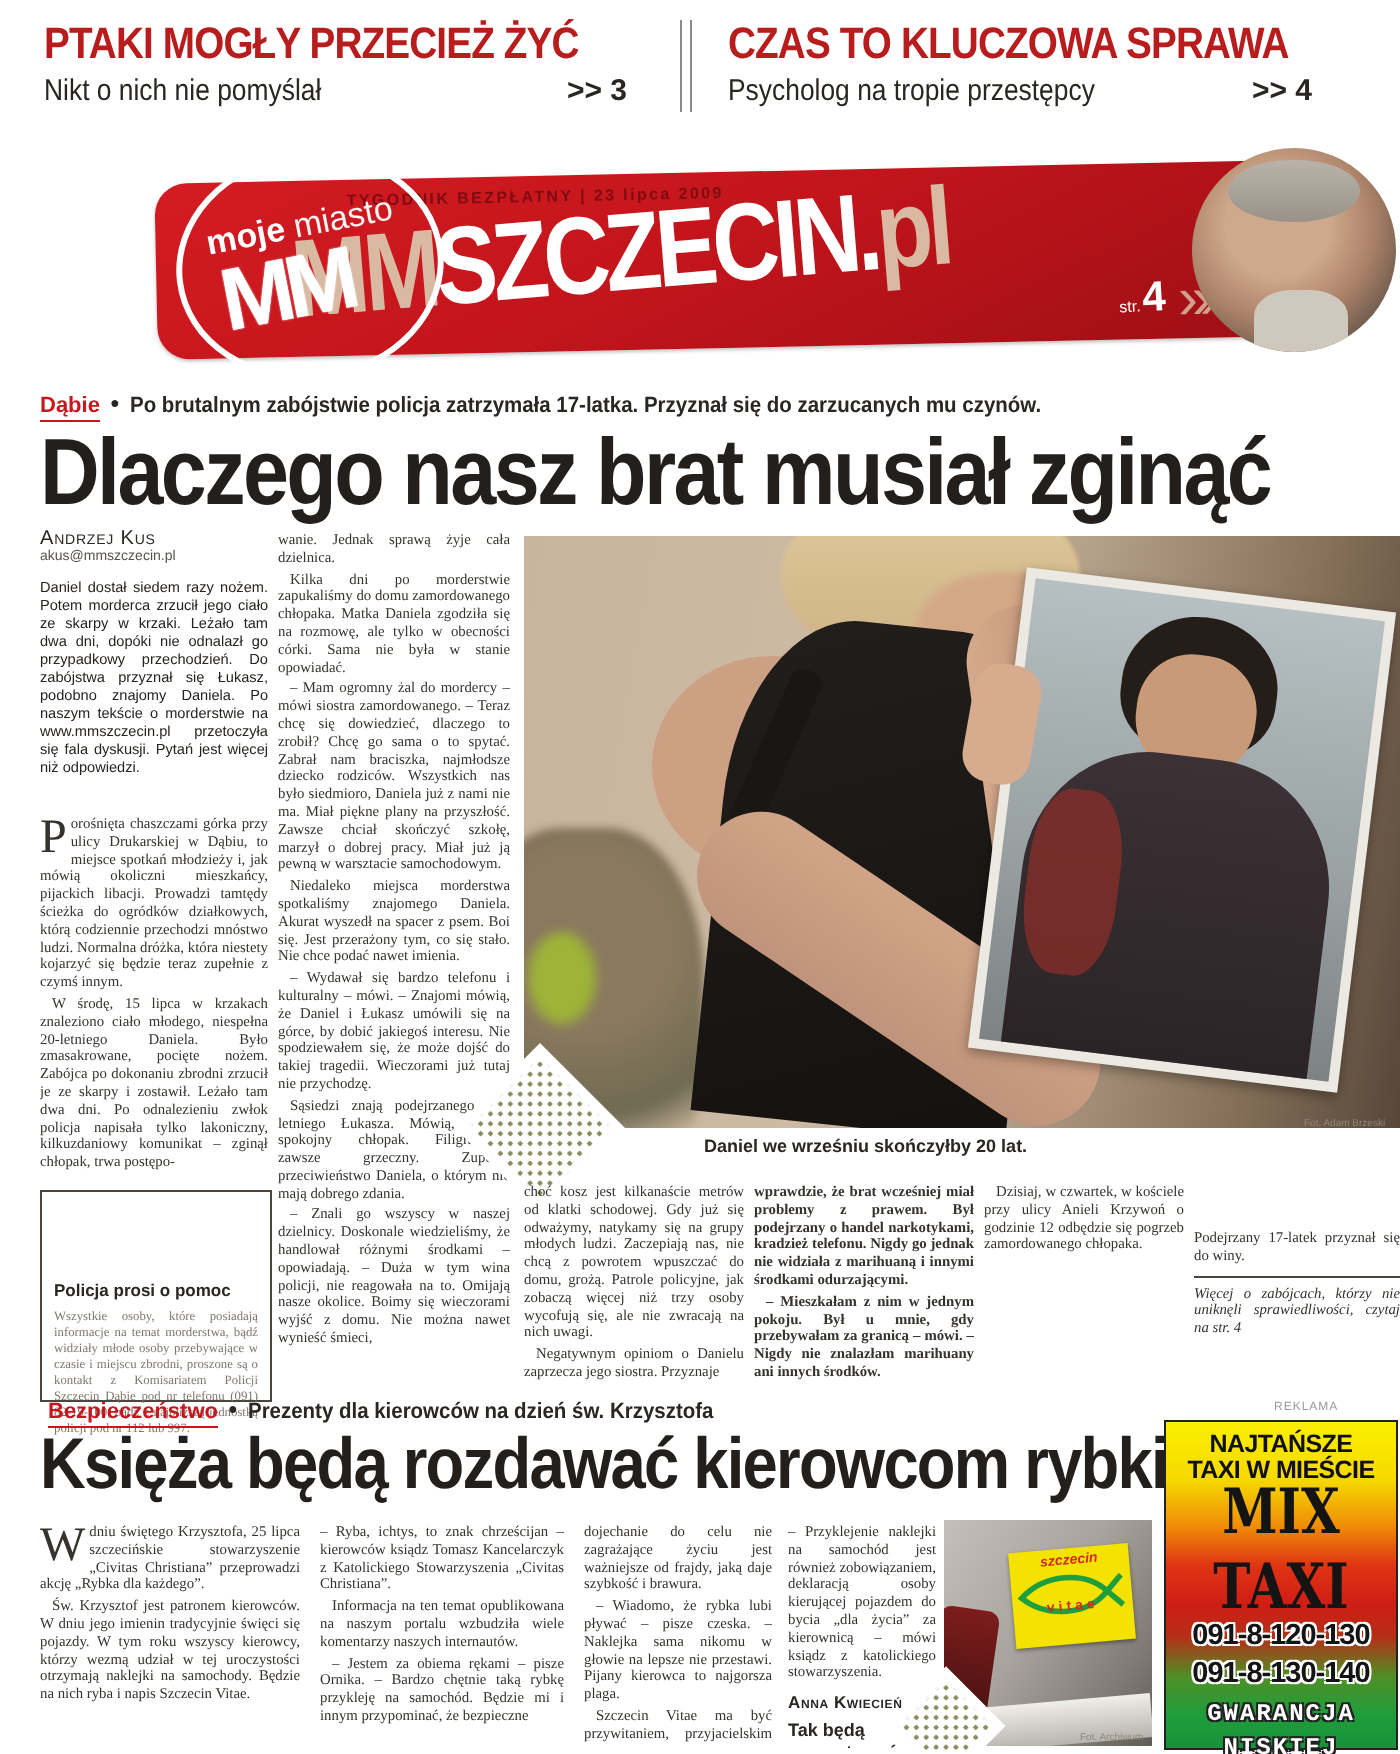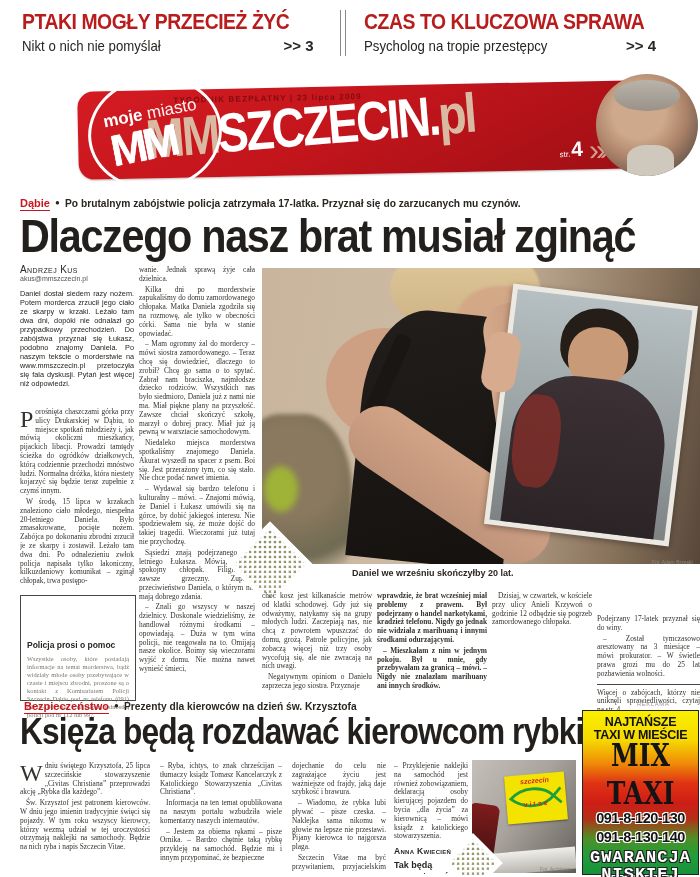--- a/index.html
+++ b/index.html
@@ -88,21 +88,21 @@
   .p1-fingers{position:absolute;left:222px;top:64px;width:34px;height:60px;border-radius:14px;background:#d7ab8e;transform:rotate(10deg);}
   .credit{position:absolute;font-size:5px;color:#8d8identity880;color:#8d8880;}
   .credit1{right:2px;top:300px;}
   .ornament{position:absolute;background:#fff;transform:rotate(45deg);
             background-image:radial-gradient(#8c8c5e 1.1px,transparent 1.3px),radial-gradient(#8c8c5e 1.1px,transparent 1.3px);
             background-size:7px 7px;background-position:0 0,3.5px 3.5px;box-shadow:0 0 0 1px #fff inset;border:4px solid #fff;}
   .orn1{left:240px;top:534px;width:52px;height:52px;}
   .caption1{position:absolute;left:352px;top:568px;font-size:9px;font-weight:800;}
 
   .ruleD{border:none;border-top:1px solid #4a463f;margin:5px 0 4px 0;}
-  .noteD{font-size:7.4px;line-height:8.8px;font-family:"Liberation Serif",serif;color:#36322d;text-align:justify;}
+  .noteD{font-size:7.4px;line-height:8.8px;font-family:"Liberation Serif",serif;color:#36322d;text-align:justify;font-style:italic;}
 
   
   .kicker2{position:absolute;left:24px;top:700px;}
   .headline2{position:absolute;left:20px;top:713px;font-size:36px;font-weight:800;letter-spacing:-1px;color:#231f1c;line-height:38px;}
   .photo2{position:absolute;left:472px;top:760px;width:104px;height:113px;overflow:hidden;
           background:linear-gradient(125deg,#c4c0b9 0%,#a8a49d 45%,#7e7a73 80%,#5f5b55 100%);}
   .p2-light{position:absolute;left:-6px;top:44px;width:30px;height:64px;background:linear-gradient(#7e1c1c,#3d1010);border-radius:6px;transform:rotate(8deg);}
   .p2-bumper{position:absolute;left:0;bottom:0;width:104px;height:22px;background:linear-gradient(#efeeea,#b7b4ad);transform:rotate(-5deg);}
   .sticker{position:absolute;left:34px;top:14px;width:60px;height:48px;background:#f4e300;transform:rotate(-5deg);
            box-shadow:0 1px 2px rgba(0,0,0,.4);}
@@ -116,21 +116,21 @@
   
   .reklama{position:absolute;left:637px;top:701px;font-size:6px;color:#999;letter-spacing:.5px;}
   .ad{position:absolute;left:582px;top:710px;width:117px;height:165px;border:1px solid #222;box-sizing:border-box;
       background:linear-gradient(180deg,#faf000 0%,#f6d800 18%,#ef8c08 32%,#e03414 44%,#cf1d15 56%,#b52f17 66%,#4f8f26 78%,#1f9e3c 90%,#18913a 100%);
       text-align:center;padding-top:5px;}
   .ad-l1{font-size:12.5px;font-weight:900;color:#111;line-height:13px;letter-spacing:-.3px;}
   .ad-brand{font-family:"DejaVu Serif",serif;font-size:25px;font-weight:900;color:#141414;line-height:30px;
             letter-spacing:0px;transform:scaleY(1.25);margin:3px 0 4px 0;}
   .ad-phone{font-size:14.5px;font-weight:900;color:#141414;line-height:19px;letter-spacing:-.5px;
             text-shadow:-1px -1px 0 #fff,1px -1px 0 #fff,-1px 1px 0 #fff,1px 1px 0 #fff;}
-  .ad-g{font-family:"Liberation Mono",monospace;font-size:17px;font-weight:700;color:#fff;line-height:13px;letter-spacing:1px;
+  .ad-g{font-family:"Liberation Mono",monospace;font-size:12px;font-weight:700;color:#fff;line-height:13px;letter-spacing:1px;
         text-shadow:-1px -1px 0 #222,1px -1px 0 #222,-1px 1px 0 #222,1px 1px 0 #222;margin-top:4px;}
 </style>
 </head>
 <body>
 
 <div class="page">
 
   <div class="teasers">
     <div class="teaser">
       <div class="t-title"><span class="cx">PTAKI MOGŁY PRZECIEŻ ŻYĆ</span></div>
@@ -226,36 +226,35 @@
   </div>
   <div class="col serif" style="left:377px;top:592px;width:110px;height:100px;font-weight:bold;">
     <p class="noind">wprawdzie, że brat wcześniej miał problemy z prawem. Był podejrzany o handel narkotykami, kradzież telefonu. Nigdy go jednak nie widziała z marihuaną i innymi środkami odurzającymi.</p>
     <p>– Mieszkałam z nim w jednym pokoju. Był u mnie, gdy przebywałam za granicą – mówi. – Nigdy nie znalazłam marihuany ani innych środków.</p>
   </div>
   <div class="col serif" style="left:492px;top:592px;width:100px;height:100px;">
     <p>Dzisiaj, w czwartek, w kościele przy ulicy Anieli Krzywoń o godzinie 12 odbędzie się pogrzeb zamordowanego chłopaka.</p>
   </div>
   <div class="col serif" style="left:597px;top:592px;width:103px;height:102px;margin-top:23px;">
     <p class="noind">Podejrzany 17-latek przyznał się do winy.</p>
-    <p>– Został tymczasowo aresztowany na 3 miesiące – mówi prokurator. – W świetle prawa grozi mu do 25 lat pozbawienia wolności.</p>
     <hr class="ruleD">
     <div class="noteD">Więcej o zabójcach, którzy nie uniknęli sprawiedliwości, czytaj na str. 4</div>
   </div>
 
   <div class="kicker kicker2">
     <span class="loc">Bezpieczeństwo</span><span class="dot">●</span><span class="cx" style="transform:scaleX(.93);">Prezenty dla kierowców na dzień św. Krzysztofa</span>
   </div>
   <div class="headline2"><span class="cx">Księża będą rozdawać kierowcom rybki</span></div>
 
   <div class="col serif" style="left:20px;top:762px;width:130px;height:110px;">
     <p class="noind"><span class="dropcap">W</span><span>dniu świętego Krzysztofa, 25 lipca szczecińskie stowarzyszenie „Civitas Christiana” przeprowadzi akcję „Rybka dla każdego”.</span></p>
     <p>Św. Krzysztof jest patronem kierowców. W dniu jego imienin tradycyjnie święci się pojazdy. W tym roku wszyscy kierowcy, którzy wezmą udział w tej uroczystości otrzymają naklejki na samochody. Będzie na nich ryba i napis Szczecin Vitae.</p>
   </div>
   <div class="col serif" style="left:160px;top:762px;width:122px;height:110px;">
-    <p class="noind">– Ryba, ichtys, to znak chrześcijan – tłumaczy ksiądz Tomasz Kancelarczyk z Katolickiego Stowarzyszenia „Civitas Christiana”.</p>
+    <p class="noind">– Ryba, ichtys, to znak chrześcijan – kierowców ksiądz Tomasz Kancelarczyk z Katolickiego Stowarzyszenia „Civitas Christiana”.</p>
     <p>Informacja na ten temat opublikowana na naszym portalu wzbudziła wiele komentarzy naszych internautów.</p>
     <p>– Jestem za obiema rękami – pisze Ornika. – Bardzo chętnie taką rybkę przykleję na samochód. Będzie mi i innym przypominać, że bezpieczne</p>
   </div>
   <div class="col serif" style="left:292px;top:762px;width:94px;height:110px;">
     <p class="noind">dojechanie do celu nie zagrażające życiu jest ważniejsze od frajdy, jaką daje szybkość i brawura.</p>
     <p>– Wiadomo, że rybka lubi pływać – pisze czeska. – Naklejka sama nikomu w głowie na lepsze nie przestawi. Pijany kierowca to najgorsza plaga.</p>
     <p>Szczecin Vitae ma być przywitaniem, przyjacielskim pozdrowieniem ze Szczecina, promującym miasto poza jego granicami.</p>
   </div>
   <div class="col" style="left:394px;top:762px;width:74px;height:112px;">
     <div class="serif">

